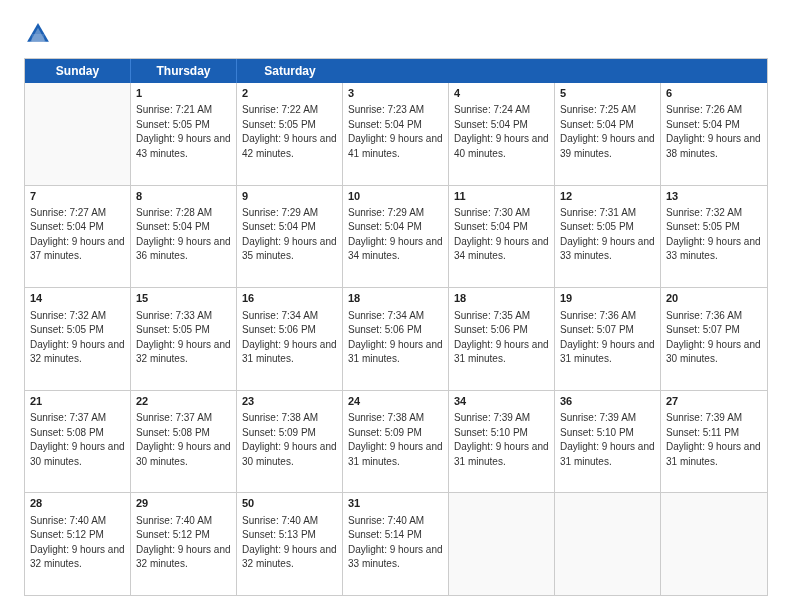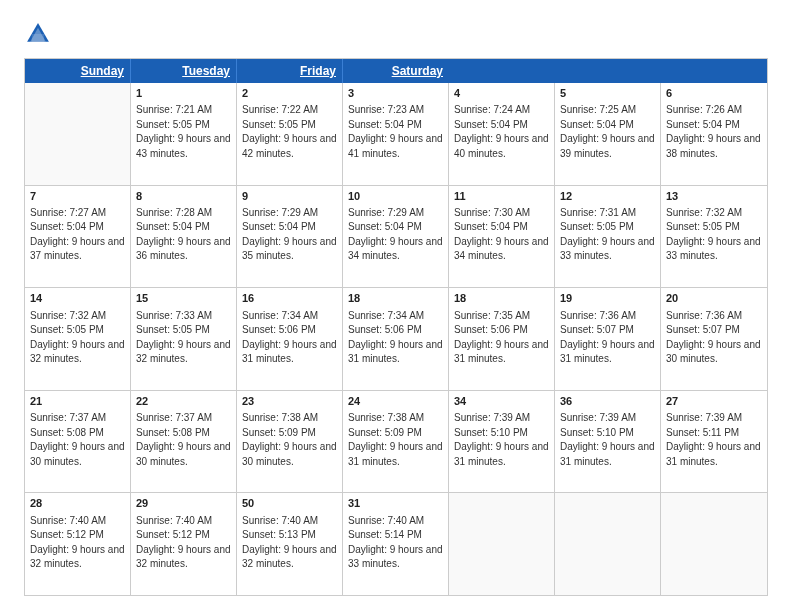--- a/index.html
+++ b/index.html
@@ -61,23 +61,22 @@
     .cal-header {
       display: grid;
       grid-template-columns: repeat(7, 1fr);
       background: #1a5fb4;
     }
     .cal-header-cell {
       color: #fff;
       font-size: 12px;
       font-weight: bold;
       padding: 5px 6px;
-      text-align: right;
+      text-align: center;
       border-right: 1px solid #3a7fd4;
-      text-decoration: underline;
     }
     .cal-header-cell:last-child { border-right: none; }
     .cal-body {
       display: flex;
       flex-direction: column;
       flex: 1;
     }
     .cal-row {
       display: grid;
       grid-template-columns: repeat(7, 1fr);
@@ -128,22 +127,21 @@
     </div>
     <div class="title-block">
       <div class="month-title"></div>
       <div class="subtitle"></div>
     </div>
   </div>
 
   <div class="calendar">
     <div class="cal-header">
     <div class="cal-header-cell">Sunday</div>
-        <div class="cal-header-cell">Tuesday</div>
-        <div class="cal-header-cell">Friday</div>
+        <div class="cal-header-cell">Thursday</div>
         <div class="cal-header-cell">Saturday</div>
       </div>
     <div class="cal-body">
     <div class="cal-row">
           <div class="cal-cell empty"></div>
           <div class="cal-cell"><span class="day-num">1</span><span class="cell-text">Sunrise: 7:21 AM<br>Sunset: 5:05 PM<br>Daylight: 9 hours and 43 minutes.</span></div>
           <div class="cal-cell"><span class="day-num">2</span><span class="cell-text">Sunrise: 7:22 AM<br>Sunset: 5:05 PM<br>Daylight: 9 hours and 42 minutes.</span></div>
           <div class="cal-cell"><span class="day-num">3</span><span class="cell-text">Sunrise: 7:23 AM<br>Sunset: 5:04 PM<br>Daylight: 9 hours and 41 minutes.</span></div>
           <div class="cal-cell"><span class="day-num">4</span><span class="cell-text">Sunrise: 7:24 AM<br>Sunset: 5:04 PM<br>Daylight: 9 hours and 40 minutes.</span></div>
           <div class="cal-cell"><span class="day-num">5</span><span class="cell-text">Sunrise: 7:25 AM<br>Sunset: 5:04 PM<br>Daylight: 9 hours and 39 minutes.</span></div>

